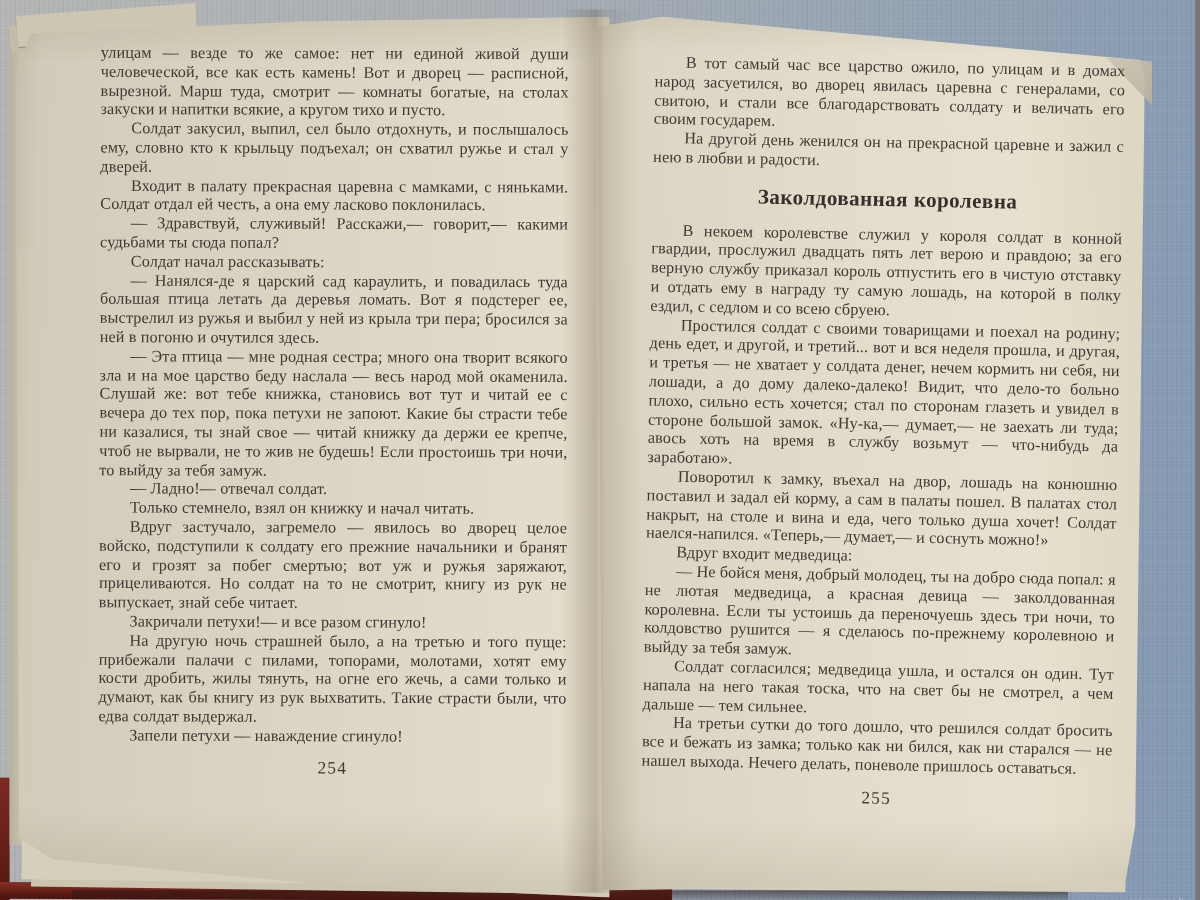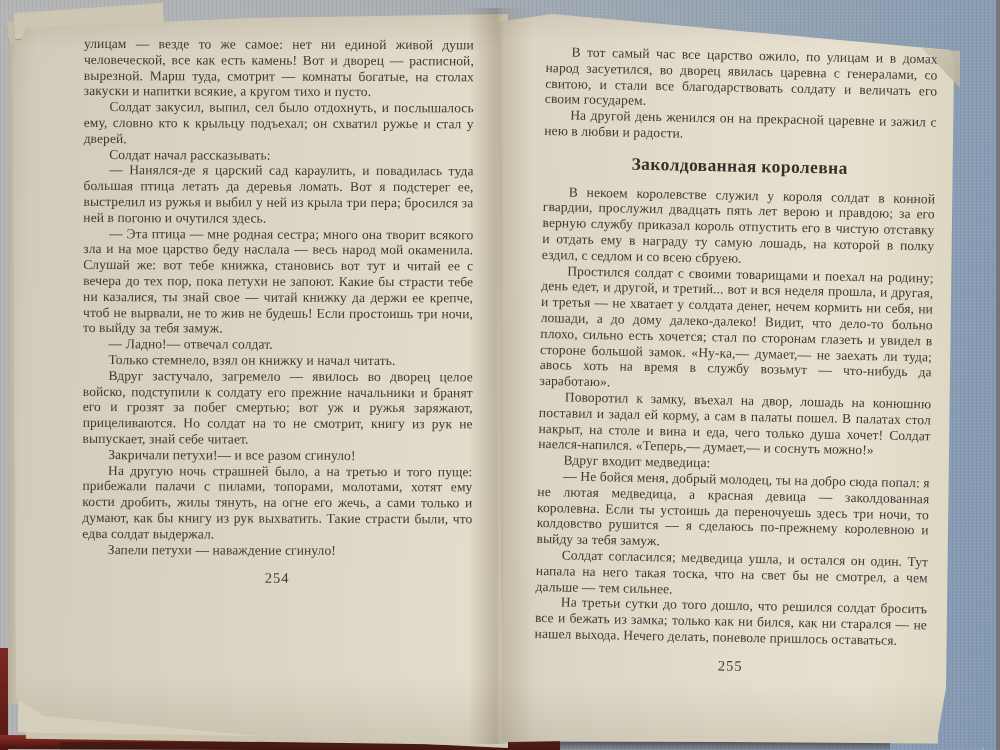--- a/index.html
+++ b/index.html
@@ -83,20 +83,22 @@
   <div class="stack s-br1"></div>
 
   <div class="page page-left"></div>
   <div class="page page-right"></div>
   <div class="fold-corner"></div>
   <div class="gutter"></div>
 
   <div class="textcol text-left">
     <p class="ni">улицам — везде то же самое: нет ни единой живой души человеческой, все как есть камень! Вот и дворец — расписной, вырезной. Марш туда, смотрит — комнаты богатые, на столах закуски и напитки всякие, а кругом тихо и пусто.</p>
     <p>Солдат закусил, выпил, сел было отдохнуть, и послышалось ему, словно кто к крыльцу подъехал; он схватил ружье и стал у дверей.</p>
+    <p>Входит в палату прекрасная царевна с мамками, с няньками. Солдат отдал ей честь, а она ему ласково поклонилась.</p>
+    <p>— Здравствуй, служивый! Расскажи,— говорит,— какими судьбами ты сюда попал?</p>
     <p>Солдат начал рассказывать:</p>
     <p>— Нанялся-де я царский сад караулить, и повадилась туда большая птица летать да деревья ломать. Вот я подстерег ее, выстрелил из ружья и выбил у ней из крыла три пера; бросился за ней в погоню и очутился здесь.</p>
     <p>— Эта птица — мне родная сестра; много она творит всякого зла и на мое царство беду наслала — весь народ мой окаменила. Слушай же: вот тебе книжка, становись вот тут и читай ее с вечера до тех пор, пока петухи не запоют. Какие бы страсти тебе ни казалися, ты знай свое — читай книжку да держи ее крепче, чтоб не вырвали, не то жив не будешь! Если простоишь три ночи, то выйду за тебя замуж.</p>
     <p>— Ладно!— отвечал солдат.</p>
     <p>Только стемнело, взял он книжку и начал читать.</p>
     <p>Вдруг застучало, загремело — явилось во дворец целое войско, подступили к солдату его прежние начальники и бранят его и грозят за побег смертью; вот уж и ружья заряжают, прицеливаются. Но солдат на то не смотрит, книгу из рук не выпускает, знай себе читает.</p>
     <p>Закричали петухи!— и все разом сгинуло!</p>
     <p>На другую ночь страшней было, а на третью и того пуще: прибежали палачи с пилами, топорами, молотами, хотят ему кости дробить, жилы тянуть, на огне его жечь, а сами только и думают, как бы книгу из рук выхватить. Такие страсти были, что едва солдат выдержал.</p>
     <p>Запели петухи — наваждение сгинуло!</p>
     <div class="pagenum">254</div>

